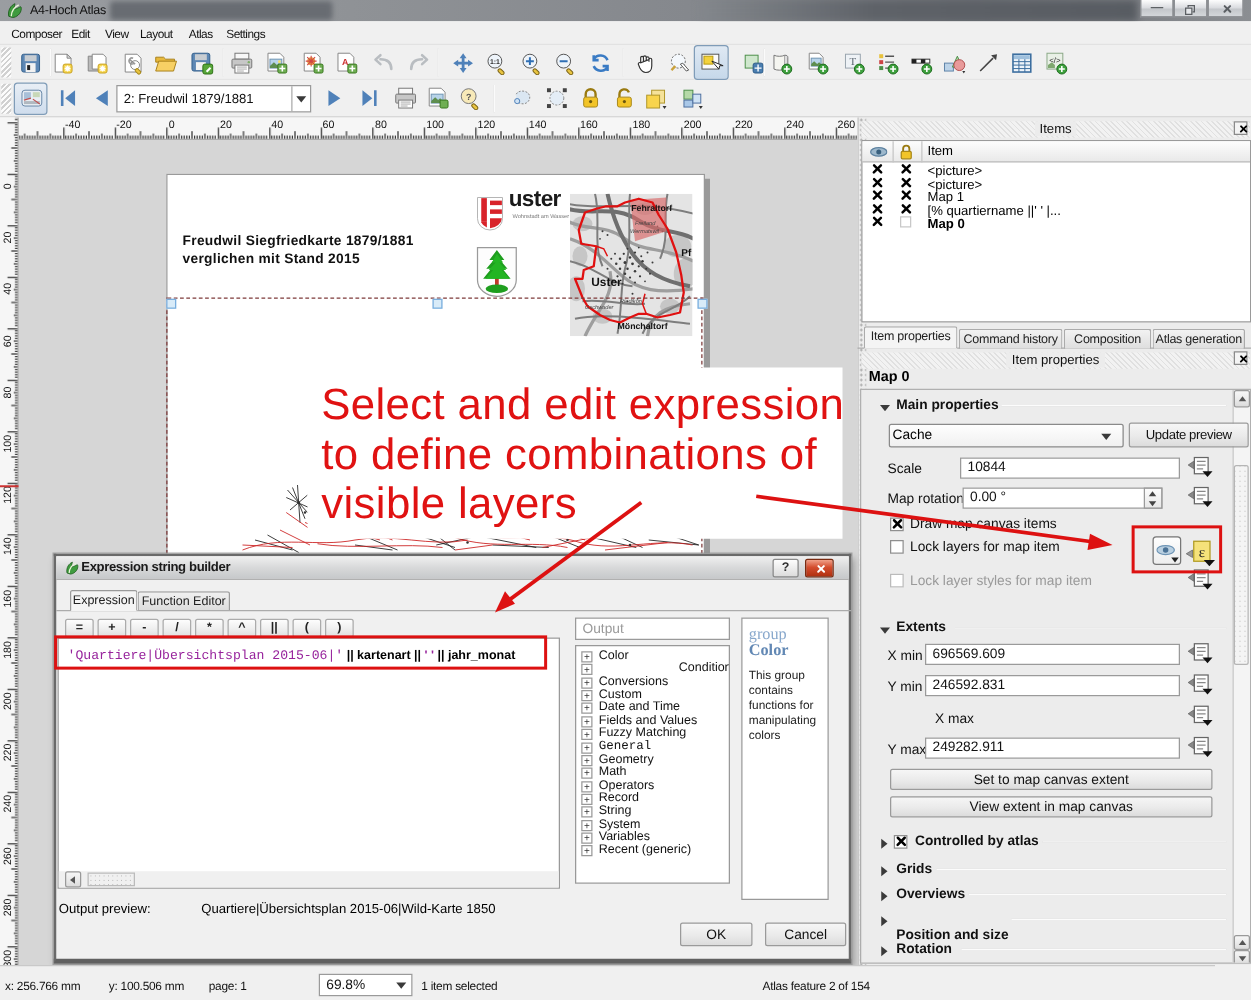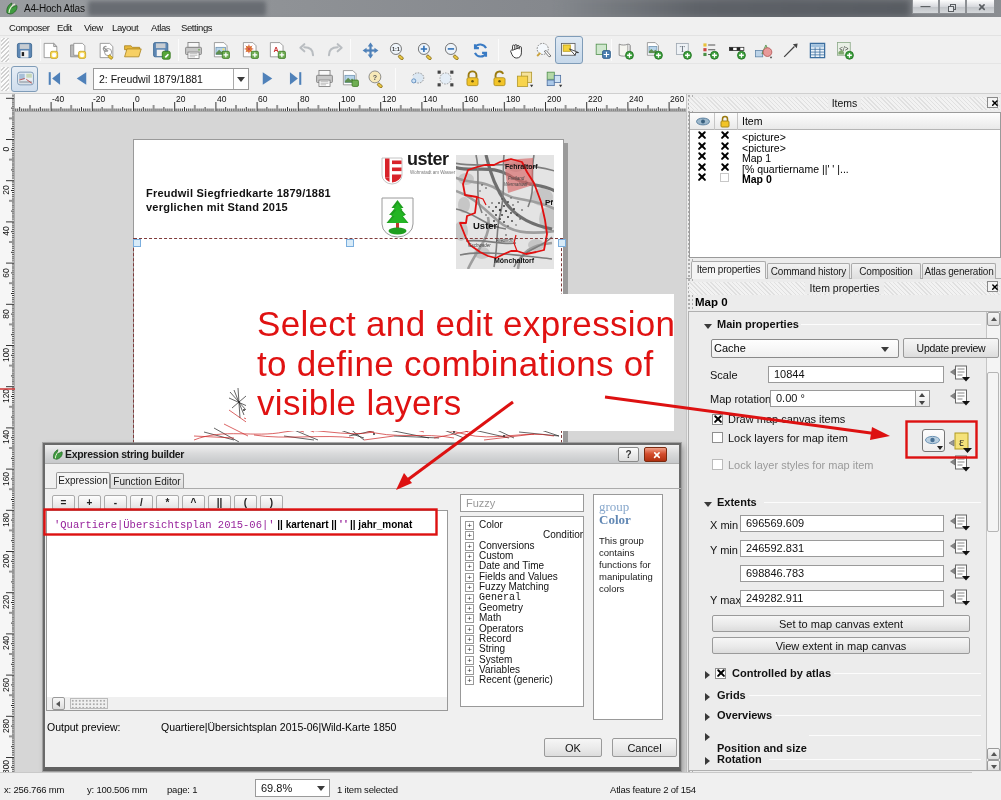--- a/index.html
+++ b/index.html
@@ -832,21 +832,20 @@
     <div class="inp" style="left:51px;top:203px;width:204px;height:17px;line-height:15px;">696569.609</div>
     <svg class="ddi" style="left:260px;top:202px">
         <use href="#ddicon"></use>
       </svg>
     <div class="lbl" style="left:21px;top:232px;">Y min</div>
     <div class="inp" style="left:51px;top:228px;width:204px;height:17px;line-height:15px;">246592.831</div>
     <svg class="ddi" style="left:260px;top:227px">
         <use href="#ddicon"></use>
       </svg>
     <div class="lbl" style="left:21px;top:257px;margin-left:38px;">X max</div>
-    <div class="inp" style="left:51px;top:253px;width:204px;height:17px;line-height:15px;">698846.783</div>
     <svg class="ddi" style="left:260px;top:252px">
         <use href="#ddicon"></use>
       </svg>
     <div class="lbl" style="left:21px;top:282px;">Y max</div>
     <div class="inp" style="left:51px;top:278px;width:204px;height:17px;line-height:15px;">249282.911</div>
     <svg class="ddi" style="left:260px;top:277px">
         <use href="#ddicon"></use>
       </svg>
     <div class="abs btn" style="left:23px;top:303px;width:258px;height:17px;line-height:16px;">Set to map canvas extent</div>
     <div class="abs btn" style="left:23px;top:325px;width:258px;height:17px;line-height:16px;">View extent in map canvas</div>
@@ -897,21 +896,21 @@
   <div class="abs" style="left:1px;top:65px;width:402px;height:201px;background:#fff;border:1px solid #999;"></div>
   <div class="abs" style="left:9px;top:74px;font-family:'Liberation Mono',monospace;font-size:10.5px;white-space:nowrap;"><span style="color:#97239c;">'Quartiere|Übersichtsplan 2015-06|'</span><span style="font-family:'Liberation Sans';font-weight:bold;font-size:10px;"> || kartenart || <span style="color:#97239c;">'&nbsp;'</span> || jahr_monat</span></div>
   <div class="abs" style="left:2px;top:252px;width:400px;height:13px;background:#f0f0f0;"></div>
   <div class="abs btn" style="left:7px;top:252px;width:13px;height:13px;"></div>
     <div class="tri" style="position:absolute;left:11px;top:256px;border-top:3.5px solid transparent;border-bottom:3.5px solid transparent;border-right:4.5px solid #555;"></div>
   <div class="abs" style="left:25px;top:253px;width:38px;height:11px;border:1px solid #bbb;background-image:radial-gradient(#aaa 25%,transparent 26%);background-size:3.5px 3.5px;"></div>
   <div class="abs btn" style="left:578px;top:252px;width:13px;height:13px;"></div>
     <div class="tri" style="position:absolute;left:582px;top:256px;border-top:3.5px solid transparent;border-bottom:3.5px solid transparent;border-right:4.5px solid #555;"></div>
   <div class="abs btn" style="left:592px;top:252px;width:13px;height:13px;"></div>
     <div class="tri" style="position:absolute;left:596px;top:256px;border-top:3.5px solid transparent;border-bottom:3.5px solid transparent;border-left:4.5px solid #555;"></div>
-  <div class="inp" style="left:415px;top:49px;width:124px;height:18px;line-height:16px;color:#999;">Fuzzy</div>
+  <div class="inp" style="left:415px;top:49px;width:124px;height:18px;line-height:16px;color:#999;">Output</div>
   <div class="abs" style="left:415px;top:71px;width:124px;height:191px;background:#fff;border:1px solid #999;overflow:hidden;">
     <div class="flist">
         <div style="position:absolute;left:4px;top:4.0px;width:9px;height:9px;border:1px solid #999;background:#fff;font-size:8px;line-height:8px;text-align:center;color:#333;">+</div>
         <div style="position:absolute;left:18px;top:2.0px;white-space:nowrap;font-size:10px;">Color</div>
         <div style="position:absolute;left:4px;top:14.3px;width:9px;height:9px;border:1px solid #999;background:#fff;font-size:8px;line-height:8px;text-align:center;color:#333;">+</div>
         <div style="position:absolute;left:34px;top:12.3px;white-space:nowrap;font-size:10px;margin-left:48px;">Conditionals</div>
         <div style="position:absolute;left:4px;top:24.7px;width:9px;height:9px;border:1px solid #999;background:#fff;font-size:8px;line-height:8px;text-align:center;color:#333;">+</div>
         <div style="position:absolute;left:18px;top:22.7px;white-space:nowrap;font-size:10px;">Conversions</div>
         <div style="position:absolute;left:4px;top:35.0px;width:9px;height:9px;border:1px solid #999;background:#fff;font-size:8px;line-height:8px;text-align:center;color:#333;">+</div>
         <div style="position:absolute;left:18px;top:33.0px;white-space:nowrap;font-size:10px;">Custom</div>

